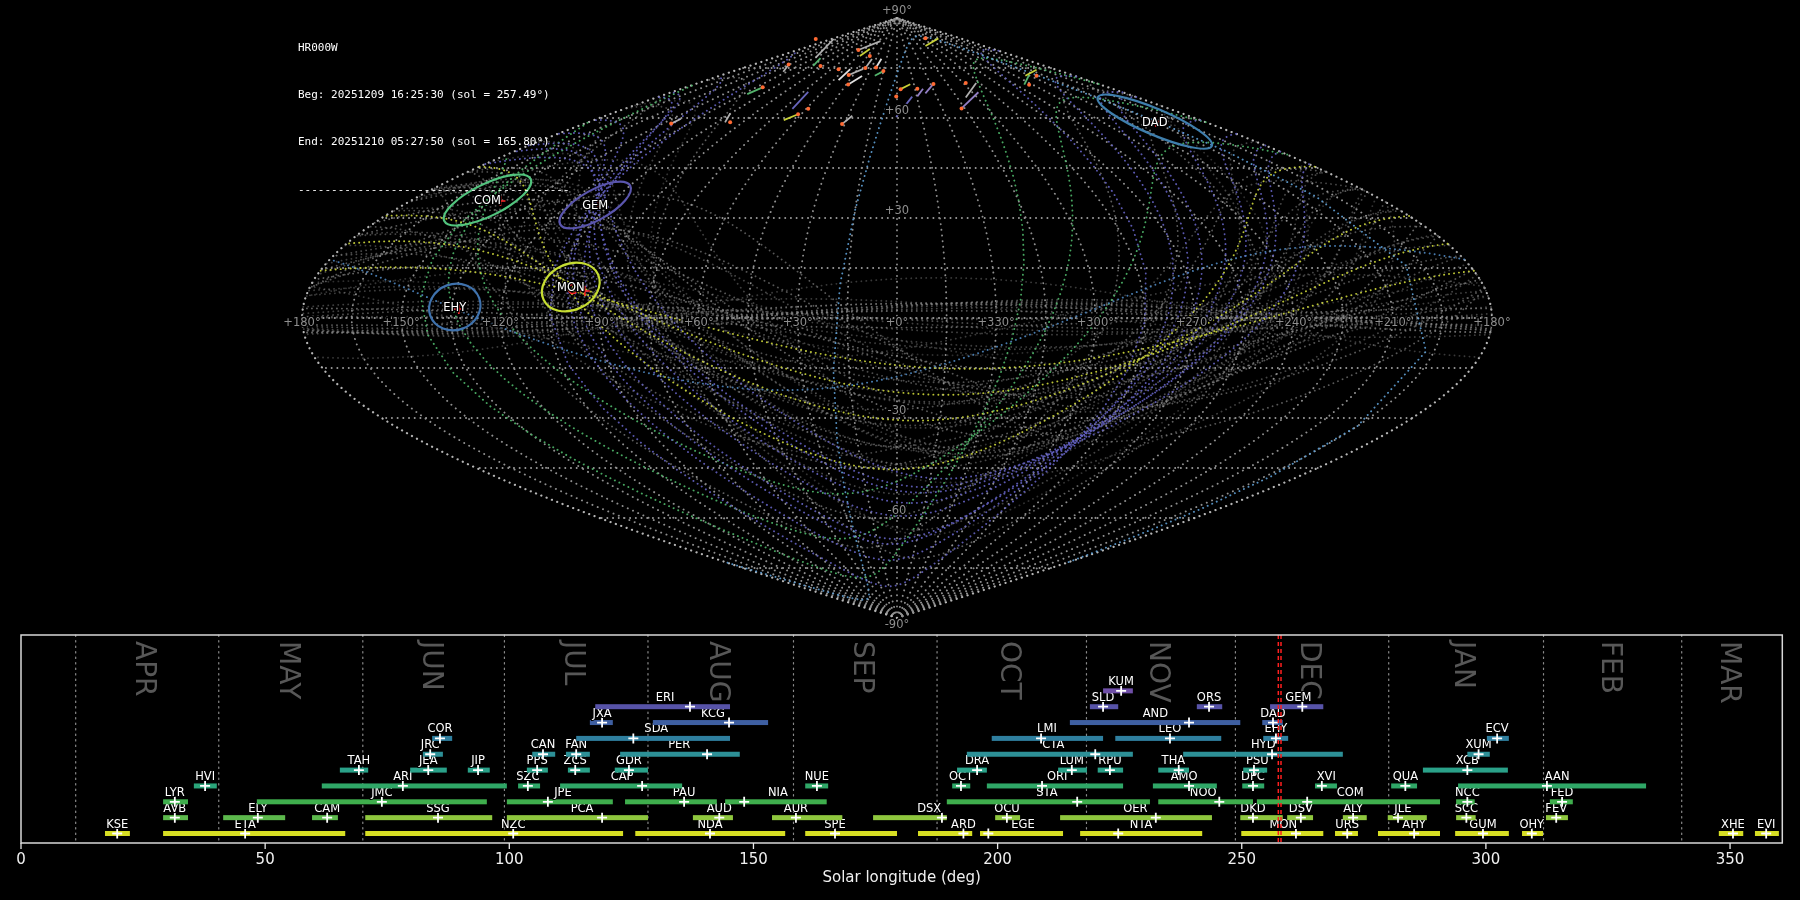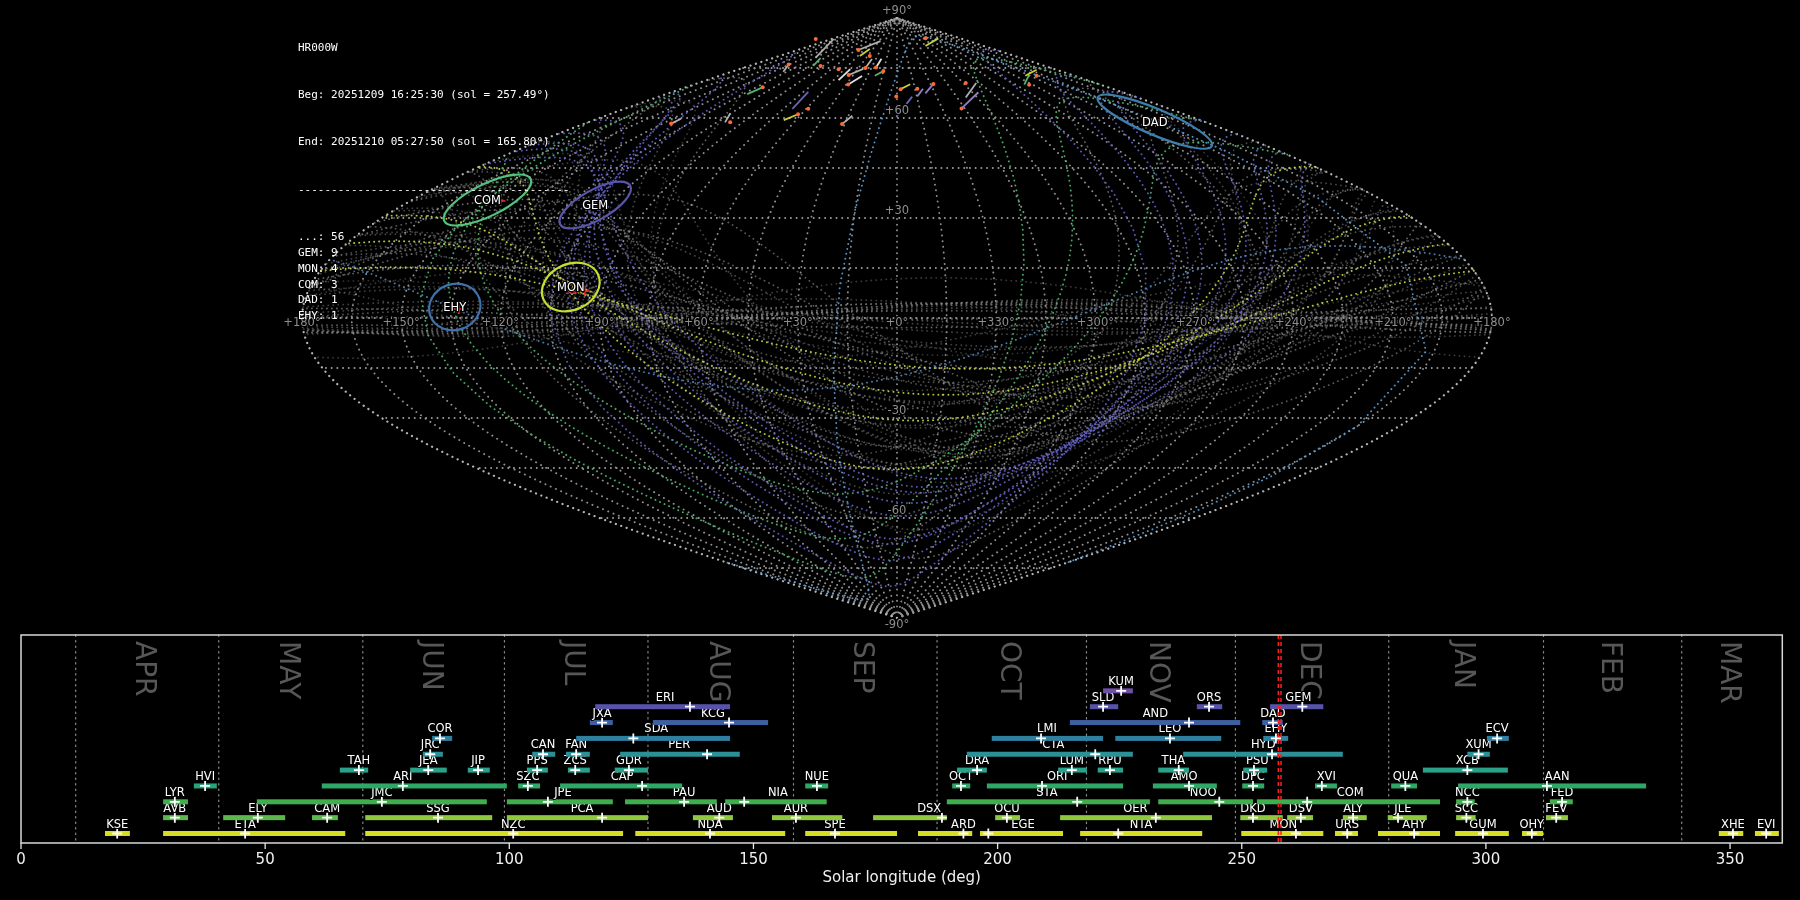--- a/index.html
+++ b/index.html
@@ -537,15 +537,14 @@
           <text x="1730.05" y="864" text-anchor="middle" fill="#f0f0f0" font-size="15">350</text>
           <text x="901.64905" y="882" text-anchor="middle" fill="#f0f0f0" font-size="15">Solar longitude (deg)</text>
         </g>
       </g>
   </svg>
   <div class="hdr">
     <div>HR000W</div>
     <div>Beg: 20251209 16:25:30 (sol = 257.49°)</div>
     <div>End: 20251210 05:27:50 (sol = 165.80°)</div>
     <div>-----------------------------------------</div>
-    <div id="counts"><div>...: 56</div><div>GEM: 9</div><div>MON: 4</div><div>COM: 3</div><div>DAD: 1</div><div>EHY: 1</div></div>
   </div>
 </div>
 
 </body></html>

